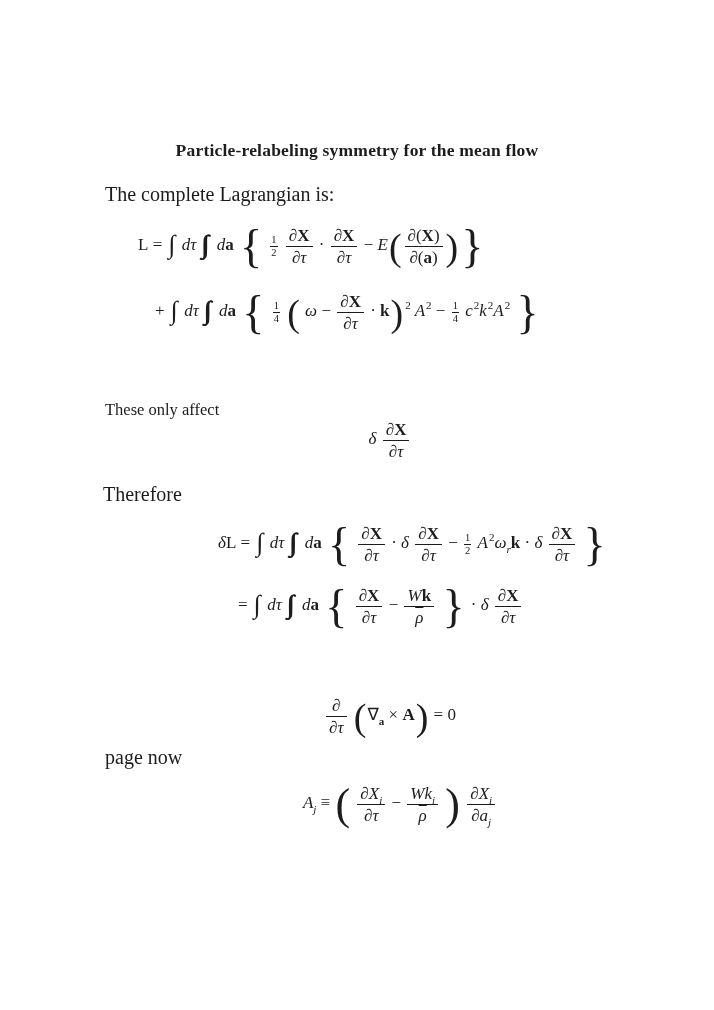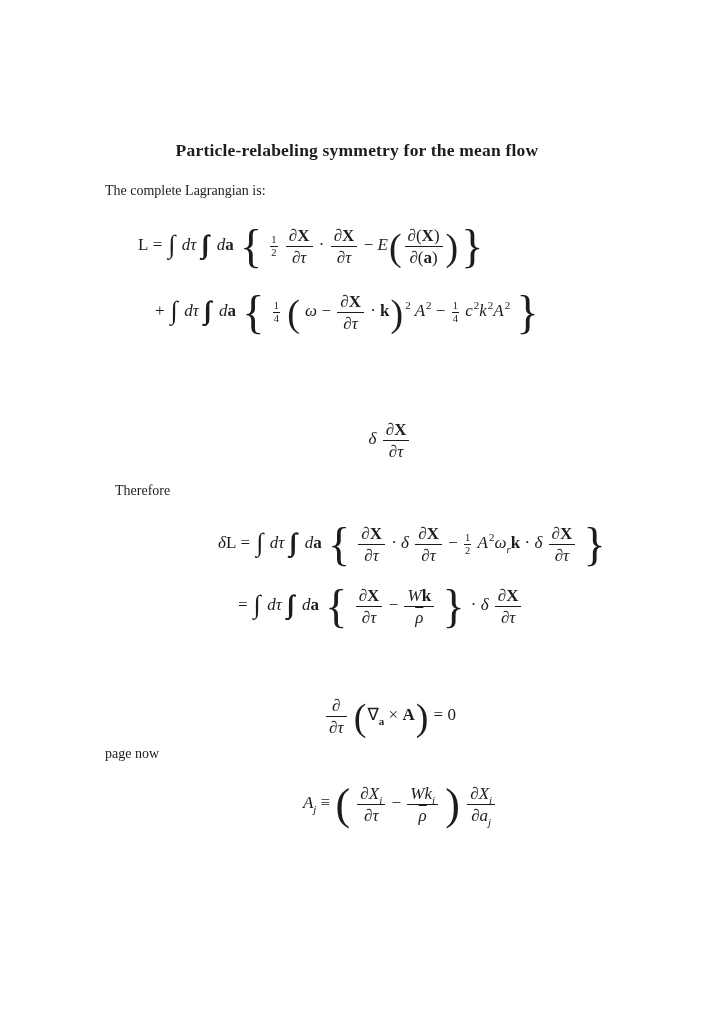--- a/index.html
+++ b/index.html
@@ -3,21 +3,21 @@
 <meta charset="utf-8">
 <style>
   html,body { margin:0; padding:0; background:#e8e8e8; }
   .page {
     width:714px; height:1010px; background:#ffffff; position:relative;
     font-family:"Liberation Serif", serif; color:#1c1c1c; overflow:hidden;
     margin:0 auto;
   }
   .abs { position:absolute; }
   .title { font-size:17.5px; font-weight:bold; width:714px; text-align:center; letter-spacing:0.2px; }
-  .text { font-size:14px; }
+  .text { font-size:20px; }
   .para { font-size:16.5px; line-height:27px; }
   .math { font-size:17px; font-style:italic; white-space:nowrap;margin-left:33px; }
   .centered { width:714px; text-align:center; }
   .up { font-style:normal; }
   .b  { font-style:normal; font-weight:bold; }
   
   .frac { display:inline-block; vertical-align:middle; text-align:center; margin:0 2px; line-height:1.12; }
   .frac .num { display:block; padding:0 3px 1px; }
   .frac .den { display:block; border-top:1.3px solid #1c1c1c; padding:1px 3px 0; }
   .sfrac { display:inline-block; vertical-align:middle; text-align:center; font-size:10.5px; font-style:normal; line-height:1.1; margin:0 2px; }
@@ -76,27 +76,28 @@
     <span class="frac"><span class="num"><span>∂</span><span class="b">X</span></span><span class="den"><span>∂</span><span>τ</span></span></span>
     <span class="up">·</span>
     <span class="b">k</span><span class="bd plg">)</span><sup class="s2">2</sup>
     <span>A</span><sup class="s2">2</sup>
     <span class="up">−</span>
     <span class="sfrac"><span class="num">1</span><span class="den">4</span></span>
     <span>c</span><sup class="s2">2</sup><span>k</span><sup class="s2">2</sup><span>A</span><sup class="s2">2</sup>
     <span class="bd brace">}</span>
   </div>
 
+  <div class="abs para" style="top:396px; left:105px;">These only affect</div>
 
   <div class="abs math centered" style="top:420px; left:0;">
     <span>δ</span>
     <span class="frac"><span class="num"><span>∂</span><span class="b">X</span></span><span class="den"><span>∂</span><span>τ</span></span></span>
   </div>
 
-  <div class="abs text" style="top:483px; left:115px;">Therefore</div>
+  <div class="abs text" style="top:483px; left:103px;">Therefore</div>
 
   <div class="abs math" style="top:524px; left:185px;">
     <span>δ</span><span class="up">L</span>
     <span class="up">=</span>
     <span class="int">∫</span>
     <span>dτ</span>
     <span class="int iiint">∫∫∫</span>
     <span>d</span><span class="b">a</span>
     <span class="bd brace">{</span>
     <span class="frac"><span class="num"><span>∂</span><span class="b">X</span></span><span class="den"><span>∂</span><span>τ</span></span></span>

